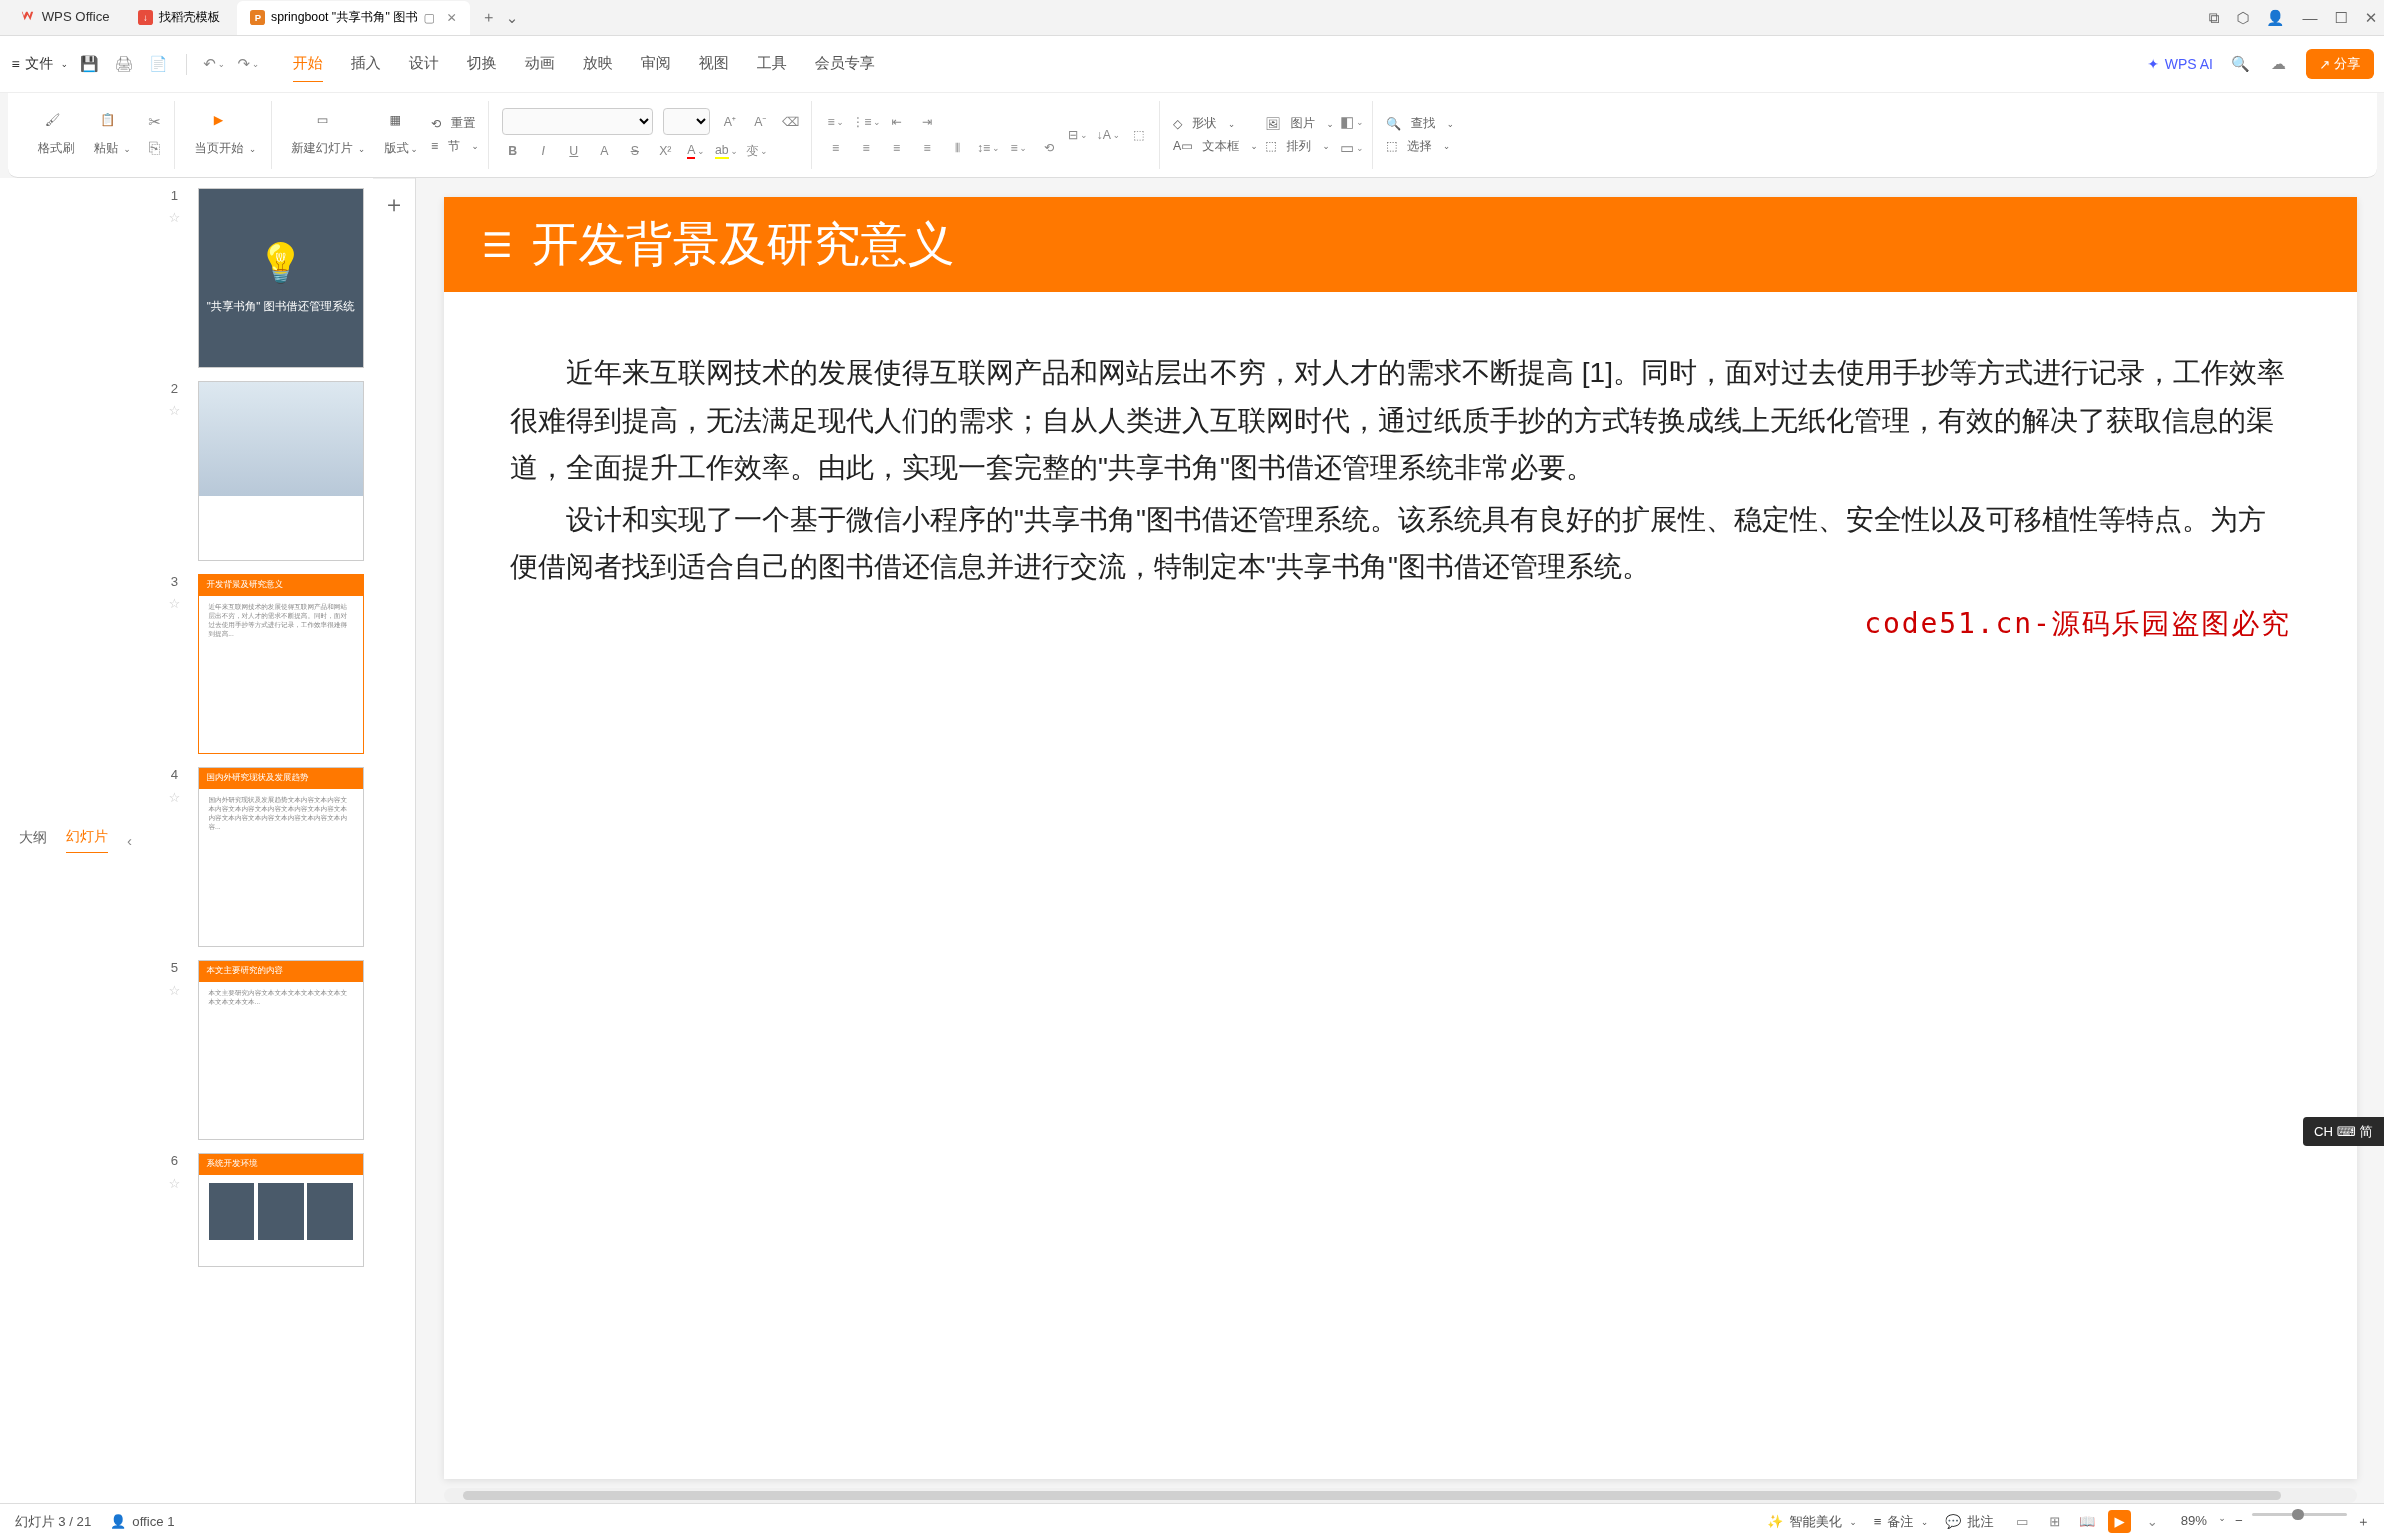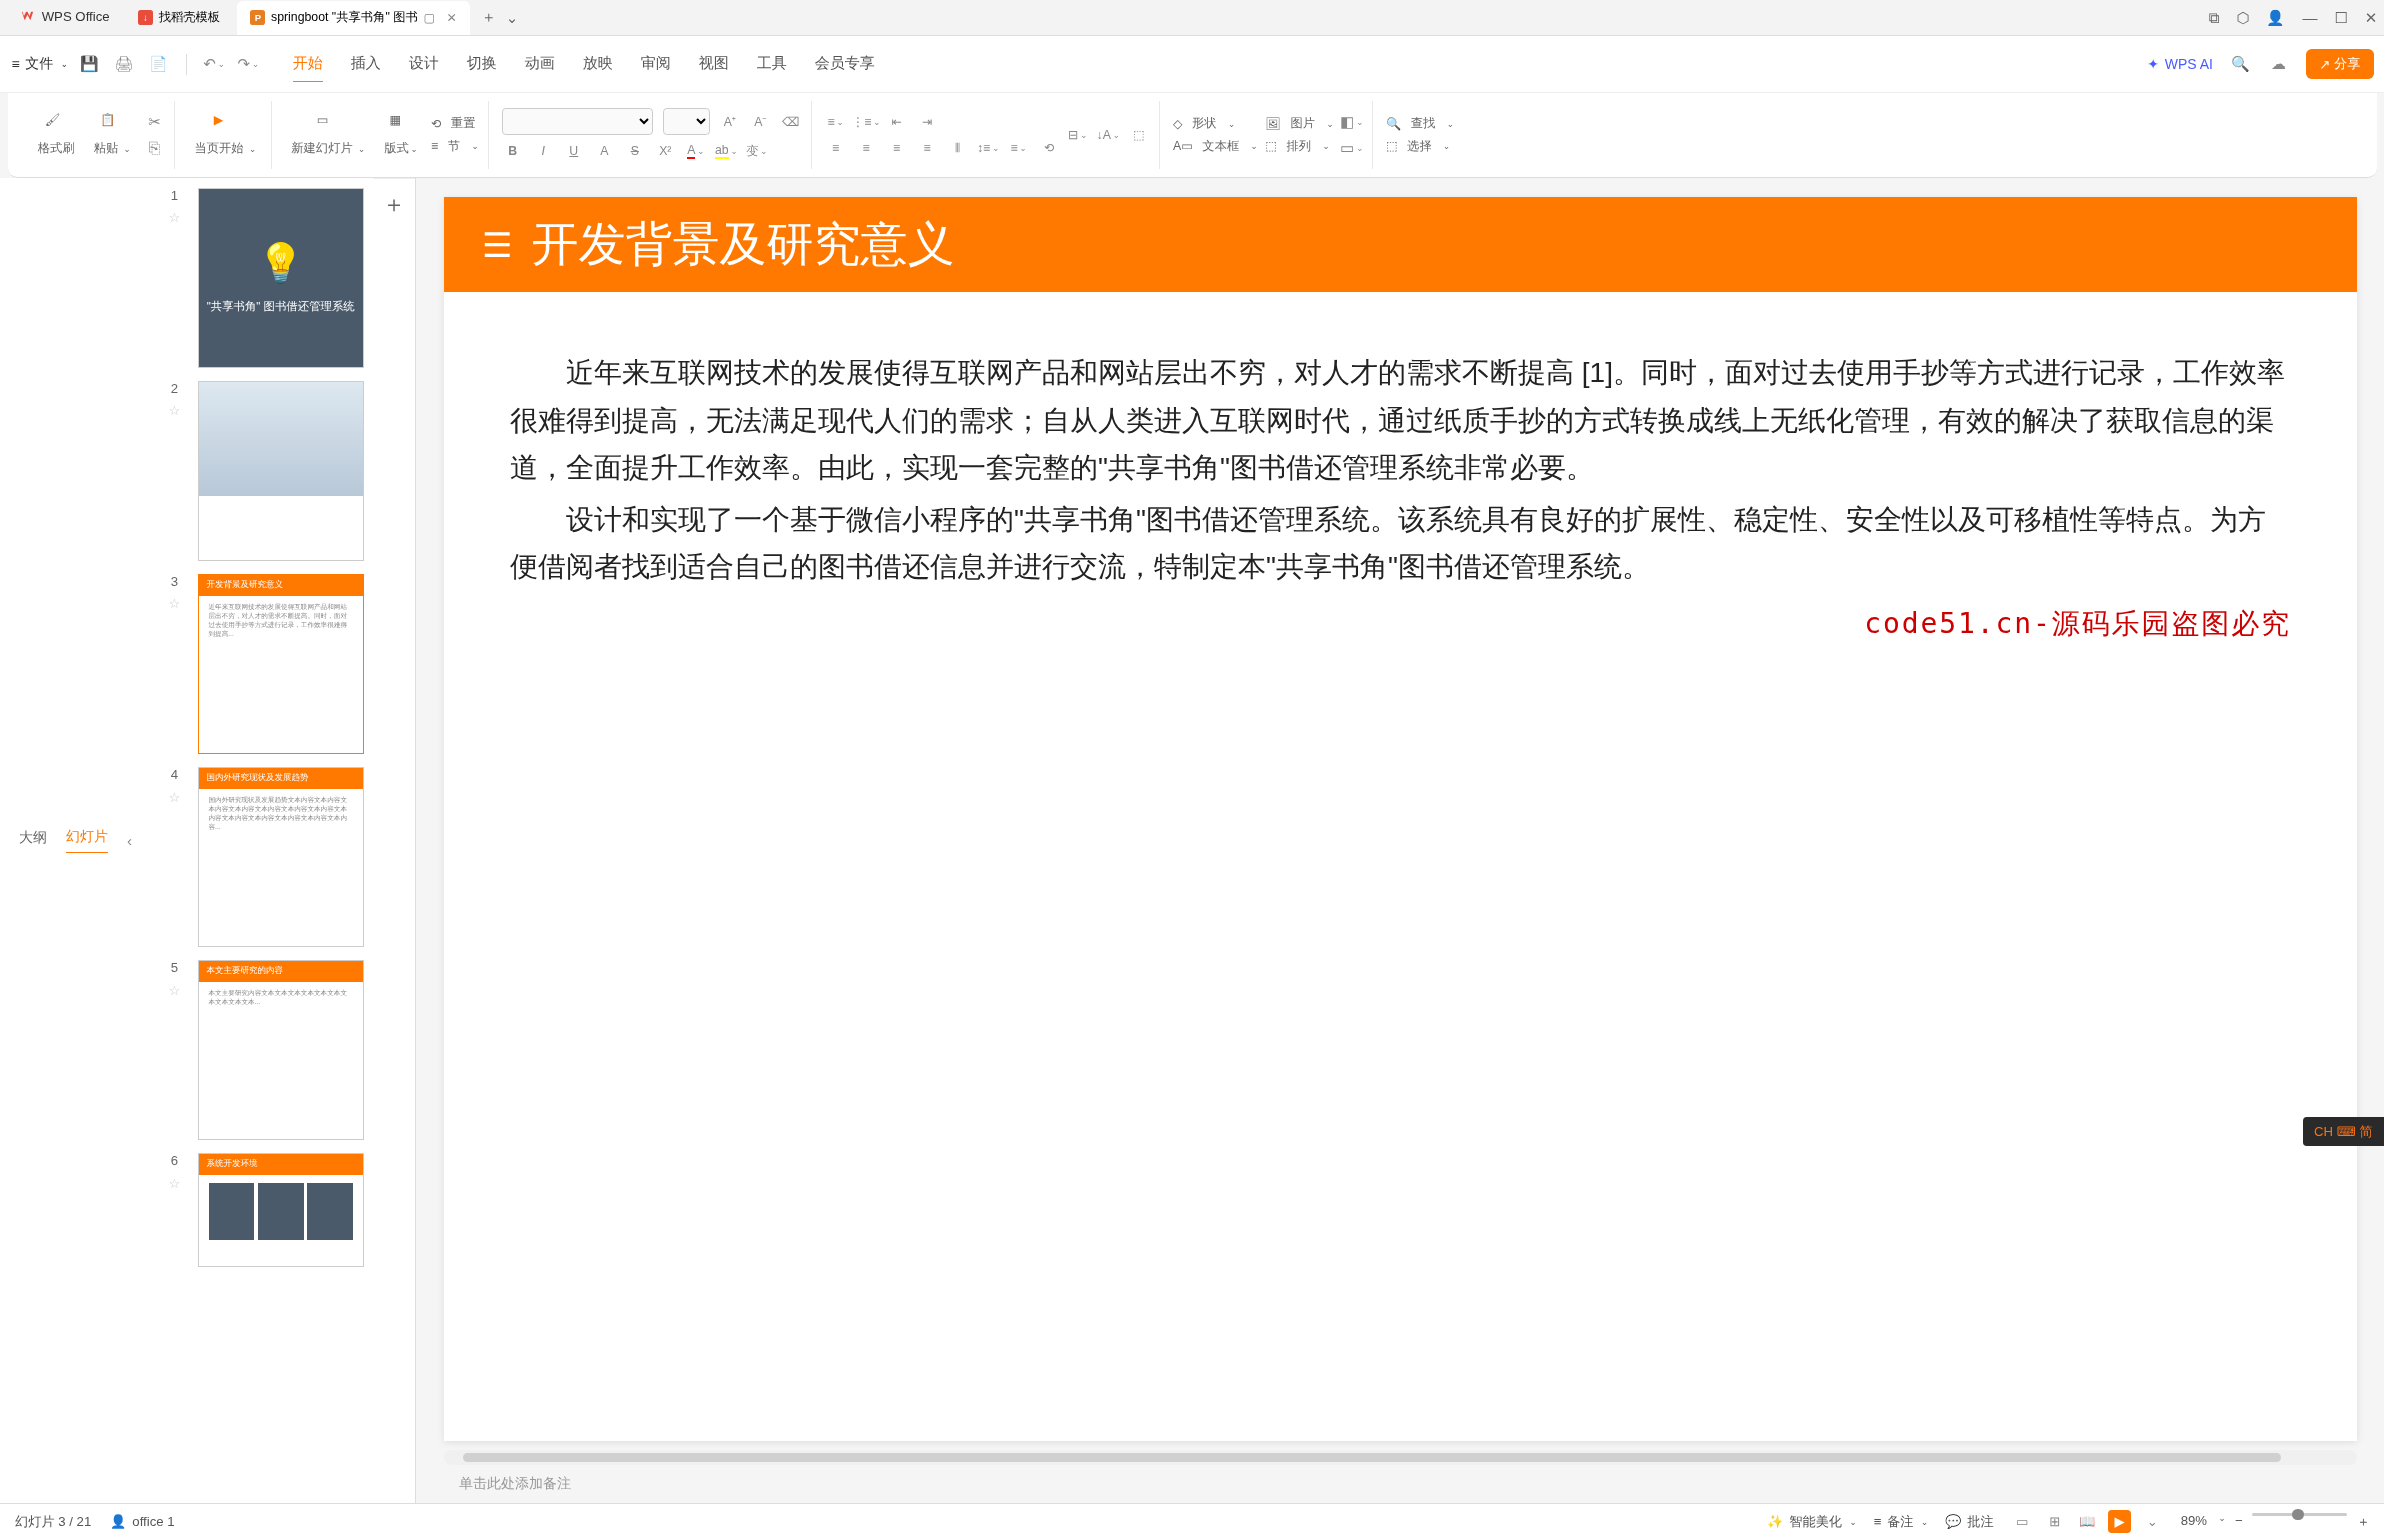--- a/index.html
+++ b/index.html
@@ -79,21 +79,21 @@
 .slide-header-icon { color: #fff; font-size: 34px; }
 .slide-title { color: #fff; font-size: 47px; font-weight: 500; }
 .slide-body { padding: 57px 66px; font-size: 28px; line-height: 1.7; color: #222; }
 .slide-body p { text-indent: 2em; margin-bottom: 3.8px; }
 .watermark { color: #cc0000; font-size: 28px; text-align: right; margin-top: 9.5px; font-family: monospace; letter-spacing: 1.9px; }
 .scrollbar-h { height: 15px; background: #f0f0f0; margin-top: 9.5px; border-radius: 7.6px; position: relative; }
 .scrollbar-h::before { content: ''; position: absolute; left: 19px; right: 76px; top: 2.8px; bottom: 2.8px; background: #d0d0d0; border-radius: 5.7px; }
 .notes-area { height: 38px; padding: 9.5px 15px; color: #999; font-size: 14px; cursor: text; }
 
 
-.ime-badge { position: fixed; right: 0; top: 1117px; background: #2a2a2a; color: #f97316; padding: 5.7px 11.4px; font-size: 13.2px; border-radius: 3.8px 0 0 3.8px; display: flex; gap: 5.7px; align-items: center; }
+.ime-badge { position: fixed; right: 0; top: 1117px; background: #2a2a2a; color: #ffffff; padding: 5.7px 11.4px; font-size: 13.2px; border-radius: 3.8px 0 0 3.8px; display: flex; gap: 5.7px; align-items: center; }
 
 
 .statusbar { height: 36px; background: #fff; border-top: 0.9px solid #ddd; display: flex; align-items: center; padding: 0 15px; font-size: 13.2px; color: #555; gap: 19px; }
 .statusbar-right { margin-left: auto; display: flex; align-items: center; gap: 17px; }
 .status-btn { display: flex; gap: 5.7px; align-items: center; cursor: pointer; }
 .view-btns { display: flex; gap: 9.5px; }
 .view-btn { width: 23px; height: 23px; display: flex; align-items: center; justify-content: center; color: #888; cursor: pointer; }
 .view-btn.play { background: #ff7800; color: #fff; border-radius: 3.8px; }
 .zoom-ctrl { display: flex; gap: 9.5px; }
 .zoom-slider { width: 95px; height: 3.8px; background: #ccc; border-radius: 1.9px; position: relative; }
@@ -406,21 +406,20 @@
         <span class="slide-header-icon">☰</span>
         <span class="slide-title">开发背景及研究意义</span>
       </div>
       <div class="slide-body">
         <p>近年来互联网技术的发展使得互联网产品和网站层出不穷，对人才的需求不断提高 [1]。同时，面对过去使用手抄等方式进行记录，工作效率很难得到提高，无法满足现代人们的需求；自从人类进入互联网时代，通过纸质手抄的方式转换成线上无纸化管理，有效的解决了获取信息的渠道，全面提升工作效率。由此，实现一套完整的"共享书角"图书借还管理系统非常必要。</p>
         <p>设计和实现了一个基于微信小程序的"共享书角"图书借还管理系统。该系统具有良好的扩展性、稳定性、安全性以及可移植性等特点。为方便借阅者找到适合自己的图书借还信息并进行交流，特制定本"共享书角"图书借还管理系统。</p>
         <div class="watermark">code51.cn-源码乐园盗图必究</div>
       </div>
     </div>
     <div class="scrollbar-h"></div>
-    <div class="notes-area">单击此处添加备注</div>
   </div>
 </div>
 
 <div class="ime-badge">CH ⌨ 简</div>
 
 <div class="statusbar">
   <span>幻灯片 3 / 21</span>
   <span class="status-btn">
       <span>👤</span>
       <span>office 1</span>

